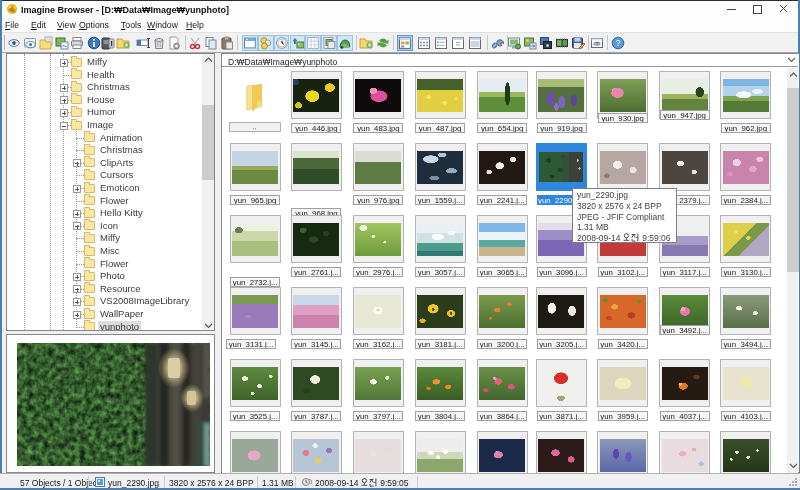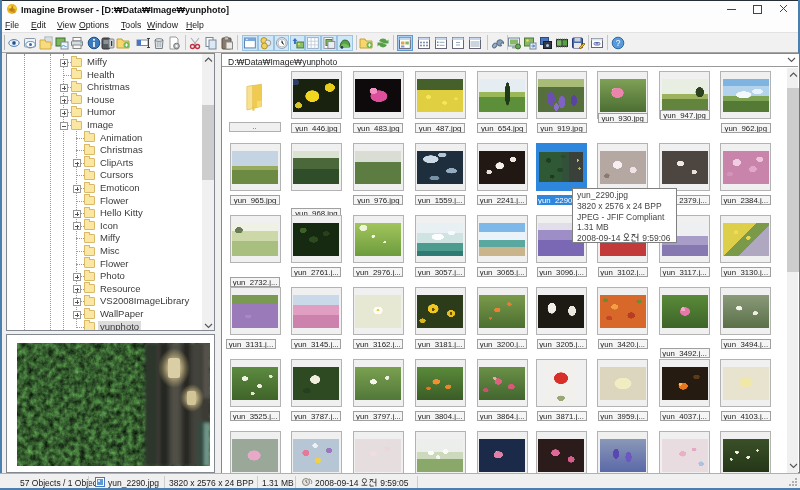--- a/index.html
+++ b/index.html
@@ -632,21 +632,21 @@
 <div style="position:absolute;left:479.1px;top:294.5px;width:46px;height:33px;background:radial-gradient(5.0px 3.7px at 40% 45%,#f08030 0 60%,rgba(0,0,0,0) 64%),radial-gradient(3.7px 3.1px at 66% 28%,#ec7a2c 0 60%,rgba(0,0,0,0) 64%),radial-gradient(3.1px 2.5px at 25% 70%,#e07028 0 60%,rgba(0,0,0,0) 64%),linear-gradient(180deg,#7a9a4a,#4c6e30)"></div>
 <div class="lab" style="left:477.2px;top:339px">yun_3200.j...</div>
 <div class="fr" style="left:535.9px;top:287px"></div>
 <div style="position:absolute;left:538.4px;top:294.5px;width:46px;height:33px;background:radial-gradient(6.8px 8.7px at 30% 40%,#f2efe8 0 60%,rgba(0,0,0,0) 64%),radial-gradient(6.2px 8.1px at 74% 48%,#ede8df 0 60%,rgba(0,0,0,0) 64%),#1c1a13"></div>
 <div class="lab" style="left:536.5px;top:339px">yun_3205.j...</div>
 <div class="fr" style="left:597.1px;top:287px"></div>
 <div style="position:absolute;left:599.6px;top:294.5px;width:46px;height:33px;background:radial-gradient(5.6px 4.3px at 32% 36%,#f0a040 0 60%,rgba(0,0,0,0) 64%),radial-gradient(6.2px 5.0px at 68% 62%,#b83c22 0 60%,rgba(0,0,0,0) 64%),radial-gradient(5.0px 3.7px at 20% 70%,#c44426 0 60%,rgba(0,0,0,0) 64%),radial-gradient(4.3px 3.1px at 85% 20%,#6a8a3a 0 60%,rgba(0,0,0,0) 64%),radial-gradient(4.3px 3.1px at 12% 16%,#6a8a3a 0 60%,rgba(0,0,0,0) 64%),#d8682a"></div>
 <div class="lab" style="left:597.7px;top:339px">yun_3420.j...</div>
 <div class="fr" style="left:659.0px;top:287px"></div>
 <div style="position:absolute;left:661.5px;top:294.5px;width:46px;height:33px;background:radial-gradient(3.7px 3.1px at 46% 43%,#f4a8c8 0 60%,rgba(0,0,0,0) 64%),radial-gradient(8.1px 6.8px at 50% 50%,#e878a8 0 60%,rgba(0,0,0,0) 64%),linear-gradient(180deg,#5a8a3a,#3d6428)"></div>
-<div class="lab" style="left:659.6px;top:348px">yun_3492.j...</div>
+<div class="lab" style="left:659.6px;top:325px">yun_3492.j...</div>
 <div class="fr" style="left:720.2px;top:287px"></div>
 <div style="position:absolute;left:722.7px;top:294.5px;width:46px;height:33px;background:radial-gradient(5.0px 3.7px at 35% 40%,#f4f2e8 0 60%,rgba(0,0,0,0) 64%),radial-gradient(4.3px 3.1px at 70% 55%,#efece0 0 60%,rgba(0,0,0,0) 64%),linear-gradient(180deg,#8a9a7a,#5a7048)"></div>
 <div class="lab" style="left:720.8px;top:339px">yun_3494.j...</div>
 <div class="fr" style="left:229.5px;top:359px"></div>
 <div style="position:absolute;left:232.0px;top:366.5px;width:46px;height:33px;background:radial-gradient(5.0px 3.7px at 28% 35%,#f2f2e8 0 60%,rgba(0,0,0,0) 64%),radial-gradient(4.3px 3.1px at 60% 58%,#eeeedd 0 60%,rgba(0,0,0,0) 64%),radial-gradient(3.1px 2.5px at 84% 28%,#e8e8d5 0 60%,rgba(0,0,0,0) 64%),radial-gradient(3.1px 2.5px at 45% 80%,#e4e4d0 0 60%,rgba(0,0,0,0) 64%),linear-gradient(180deg,#5d8a40,#3f6429)"></div>
 <div class="lab" style="left:230.1px;top:411px">yun_3525.j...</div>
 <div class="fr" style="left:290.8px;top:359px"></div>
 <div style="position:absolute;left:293.3px;top:366.5px;width:46px;height:33px;background:radial-gradient(8.1px 6.8px at 48% 38%,#f0eedd 0 60%,rgba(0,0,0,0) 64%),radial-gradient(6.2px 4.3px at 30% 72%,#24401c 0 60%,rgba(0,0,0,0) 64%),#2d4a22"></div>
 <div class="lab" style="left:291.4px;top:411px">yun_3787.j...</div>
 <div class="fr" style="left:352.8px;top:359px"></div>

